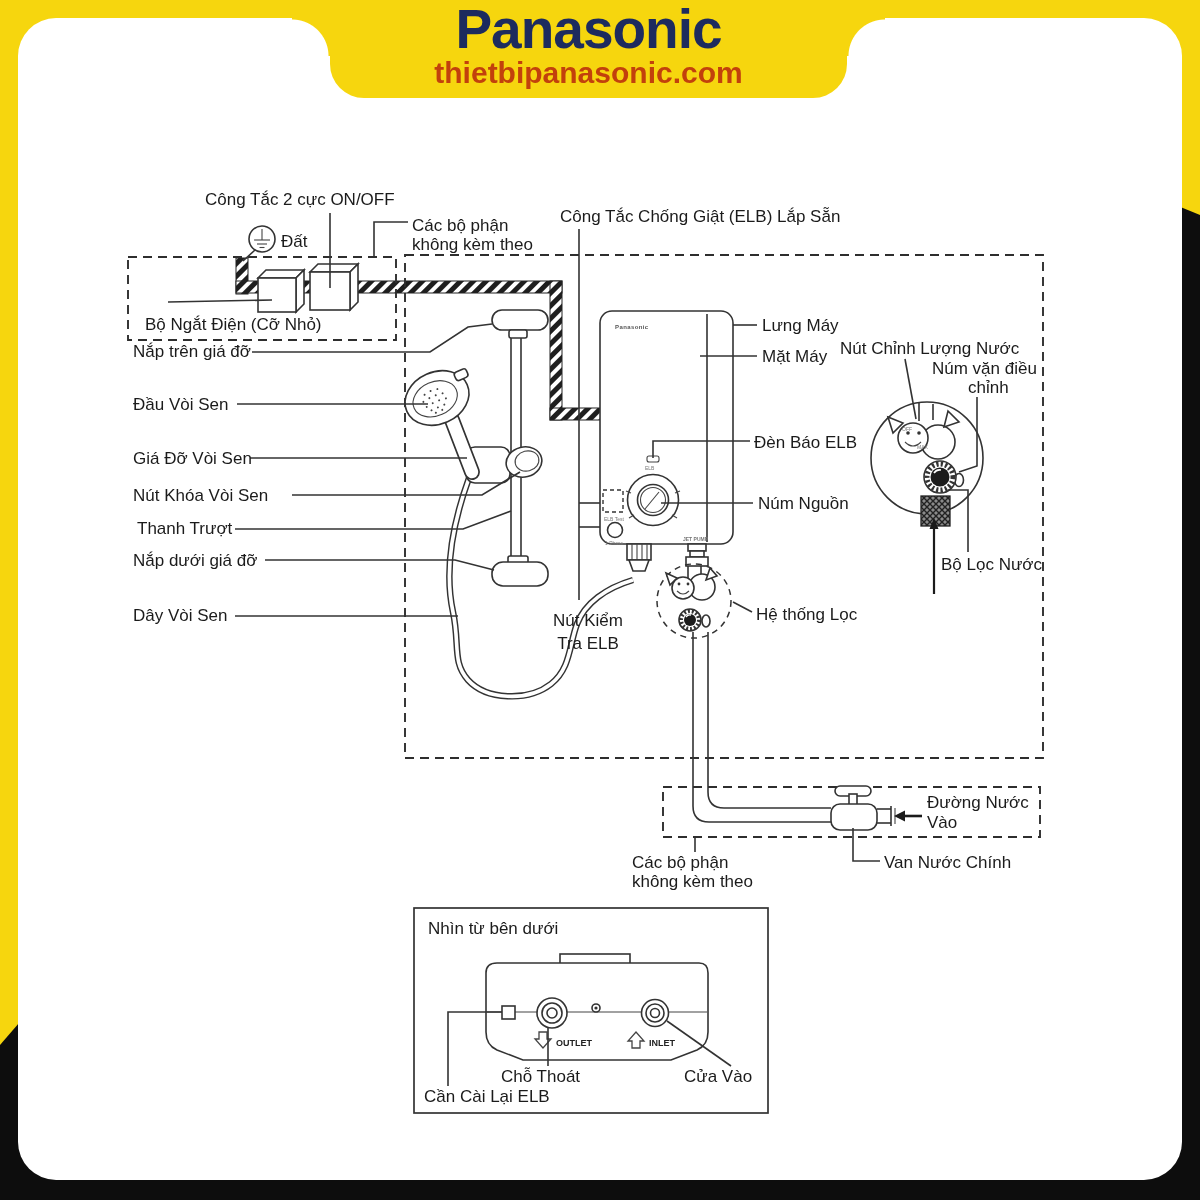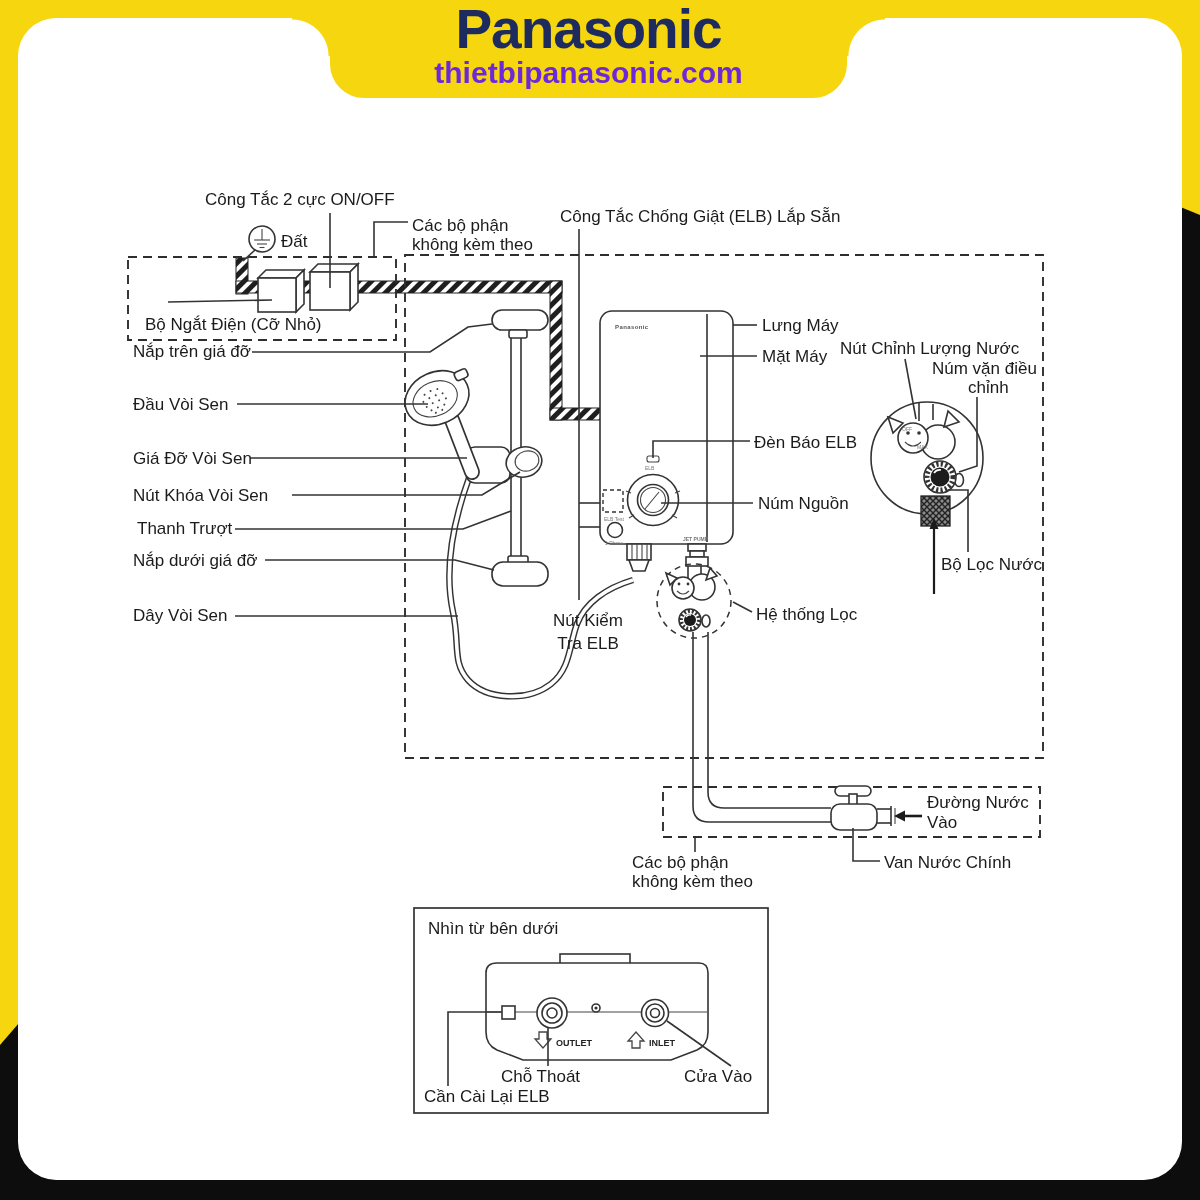--- a/index.html
+++ b/index.html
@@ -26,21 +26,21 @@
   .fillet{position:absolute;top:18px;width:38px;height:38px;z-index:2;}
   .fillet-left{left:292px;
     background:radial-gradient(circle 37px at 0 100%,#ffffff 0 36px,var(--yellow,#F6D60E) 37px);}
   .fillet-right{left:847px;
     background:radial-gradient(circle 37px at 100% 100%,#ffffff 0 36px,var(--yellow,#F6D60E) 37px);}
   .brand{
     color:var(--navy,#1D2B5E);font-weight:bold;font-size:55px;line-height:56px;
     letter-spacing:-1px;margin-top:1px;
   }
   .site{
-    color:#6d28d9;font-weight:bold;font-size:30px;line-height:32px;letter-spacing:0px;
+    color:#c2410c;font-weight:bold;font-size:30px;line-height:32px;letter-spacing:0px;
   }
   svg.diagram{position:absolute;left:0;top:0;z-index:3;}
   svg .ln{stroke:#333;stroke-width:1.6;fill:none;}
   svg .thin{stroke:#444;stroke-width:1.1;fill:none;}
   svg .wfill{fill:#fff;stroke:#333;stroke-width:1.6;}
   svg .dash{fill:none;stroke:#2e2e2e;stroke-width:1.9;stroke-dasharray:9 6;}
   svg text{fill:#1b1b1b;font-family:"Liberation Sans","DejaVu Sans",sans-serif;}
   svg .lbl{font-size:17px;}
   svg .tiny{font-size:6px;fill:#555;}
   svg .micro{font-size:5px;fill:#777;}

